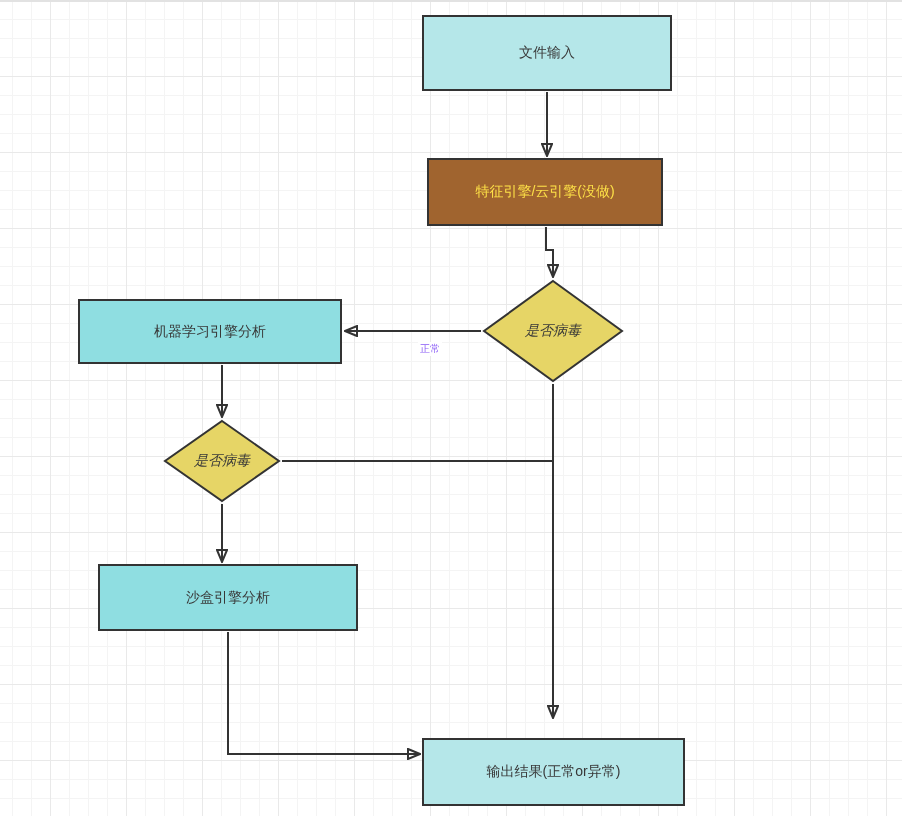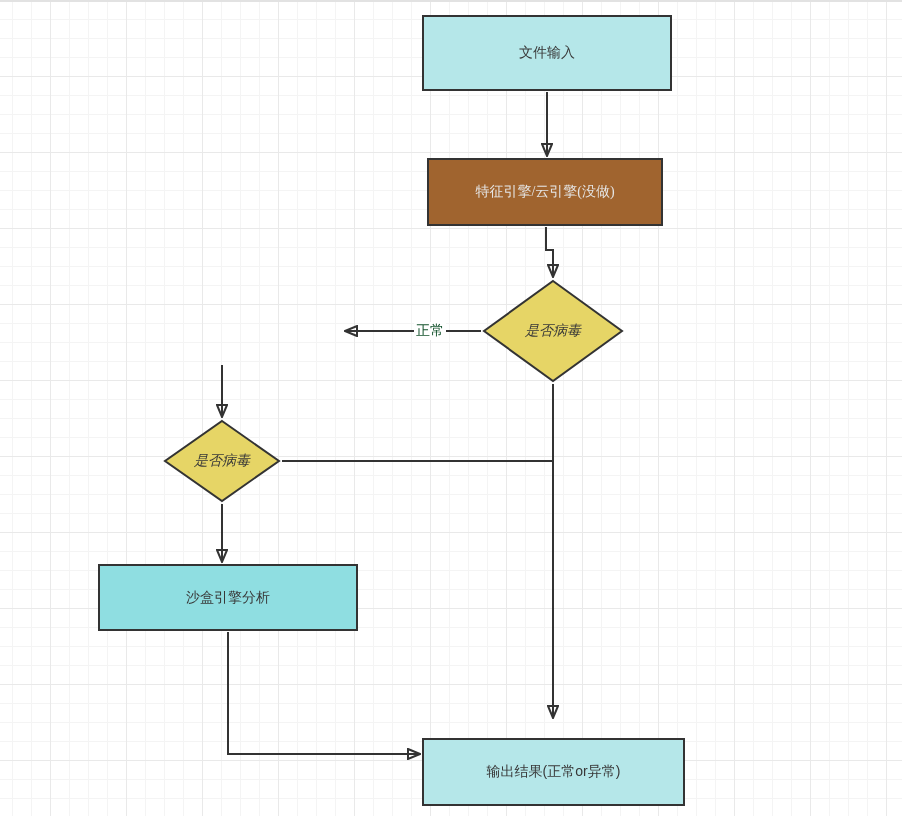--- a/index.html
+++ b/index.html
@@ -46,42 +46,43 @@
     align-items: center;
     justify-content: center;
     text-align: center;
     font-size: 14px;
     color: #383838;
     cursor: default;
   }
   .rect { border: 2px solid #333333; }
   .fill-light { background: #B5E7E9; }
   .fill-teal  { background: #8FDEE1; }
-  .fill-brown { background: #A0642F; color: #e5e5e5; font-family: Liberation Serif, serif; }
+  .fill-brown { background: #A0642F; color: #fde047; }
   .diamond { border: none; font-style: italic; }
   .diamond svg {
     position: absolute;
     left: 0; top: 0;
     width: 100%; height: 100%;
   }
   .diamond .label { position: relative; z-index: 1; }
   .poly-yellow {
     fill: #E6D566;
     stroke: #333333;
     stroke-width: 2;
     stroke-linejoin: miter;
   }
   .edge-label {
     position: absolute;
     transform: translate(-50%, -50%);
     background: #ffffff;
     padding: 0 2px;
-    font-size: 14px;
-    color: #14532d;
+    font-size: 10px;
+    color: #8b5cf6;
     white-space: nowrap;
+    margin-top: 18px;
   }
 </style>
 </head>
 <body>
 
 <div class="canvas">
   <div class="top-edge"></div>
 
   <svg class="edges">
     <defs>
@@ -107,20 +108,23 @@
     <span>特征引擎/云引擎(没做)</span>
   </div>
 
   <div class="node diamond" style="left:482px; top:279px; width:142px; height:104px;">
     <svg viewBox="0 0 142 104" preserveAspectRatio="none">
       <polygon class="poly-yellow" points="71,2 140,52 71,102 2,52"></polygon>
     </svg>
     <span class="label">是否病毒</span>
   </div>
 
+  <div class="node rect fill-teal" style="left:78px; top:299px; width:264px; height:65px;">
+    <span>机器学习引擎分析</span>
+  </div>
 
   <div class="node diamond" style="left:163px; top:419px; width:118px; height:84px;">
     <svg viewBox="0 0 118 84" preserveAspectRatio="none">
       <polygon class="poly-yellow" points="59,2 116,42 59,82 2,42"></polygon>
     </svg>
     <span class="label">是否病毒</span>
   </div>
 
   <div class="node rect fill-teal" style="left:98px; top:564px; width:260px; height:67px;">
     <span>沙盒引擎分析</span>

